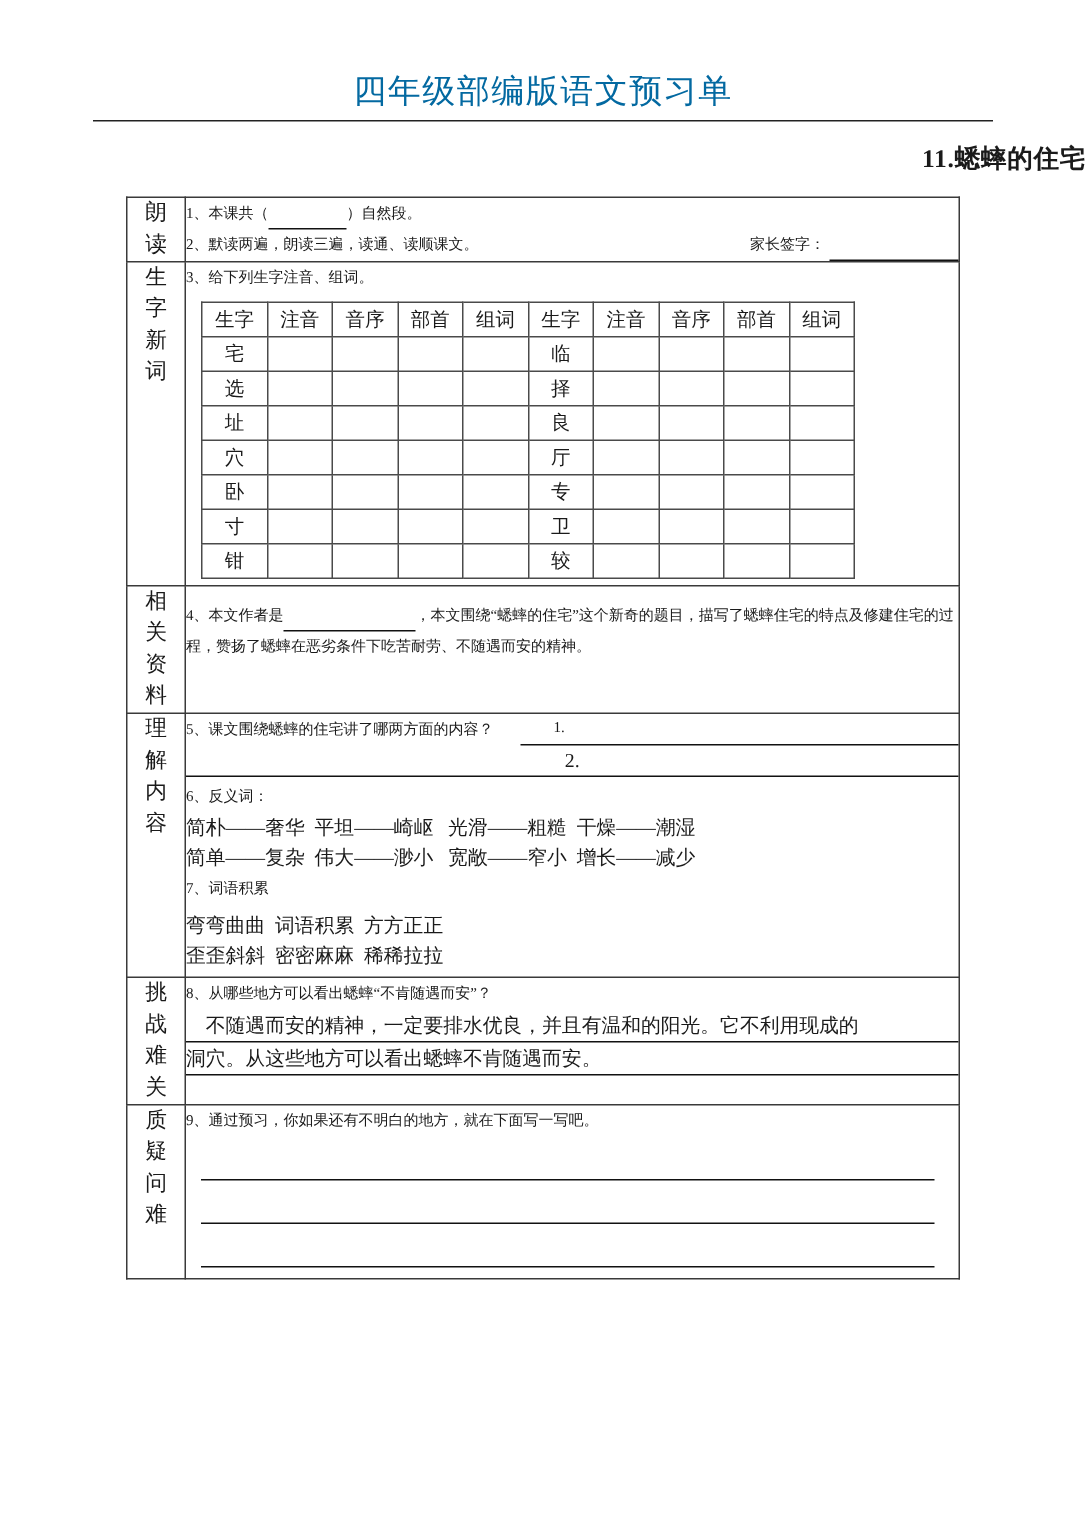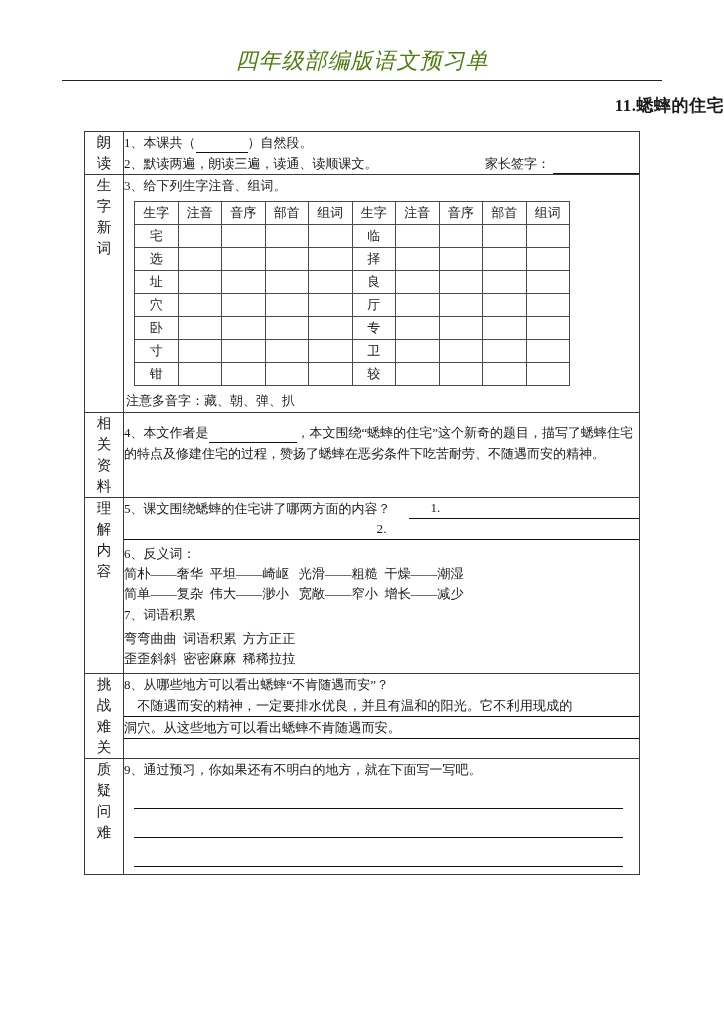--- a/index.html
+++ b/index.html
@@ -17,29 +17,28 @@
   }
   .page {
     width: 724px;
     height: 1024px;
     box-sizing: border-box;
     padding: 0;
     position: relative;
   }
   .doc-title {
     text-align: center;
-    color: #4d7c0f;
+    color: #0369a1;
     font-size: 22px;
     font-weight: normal;
     letter-spacing: 1px;
     margin: 0;
     padding-top: 46px;
     line-height: 30px;
     font-family: "Liberation Serif", "DejaVu Serif", serif;
-    font-style: italic;
   }
   .title-rule {
     border: none;
     border-top: 1.6px solid #222;
     margin: 4px 62px 0 62px;
   }
   .lesson-title {
     text-align: right;
     font-size: 17px;
     font-weight: bold;
@@ -70,21 +69,21 @@
   }
   td.rowlabel span {
     display: block;
   }
   td.content {
     padding: 5px 8px 6px 8px;
     font-size: 13.2px;
     line-height: 21px;
   }
   .q {
-    font-size: 13px;
+    font-size: 10px;
     line-height: 21px;
     margin: 0;
     padding: 0;
   }
   .blank-inline {
     display: inline-block;
     border-bottom: 1.3px solid #111;
     height: 14px;
     vertical-align: bottom;
   }
@@ -296,21 +295,20 @@
                   <td></td>
                   <td></td>
                   <td>较</td>
                   <td></td>
                   <td></td>
                   <td></td>
                   <td></td>
                 </tr>
               </tbody>
           </table>
-          <div class="note-multi">注意多音字：藏、朝、弹、扒</div>
         </td>
       </tr>
 
       <tr>
         <td class="rowlabel">
           <span>相</span>
           <span>关</span>
           <span>资</span>
           <span>料</span>
         </td>

